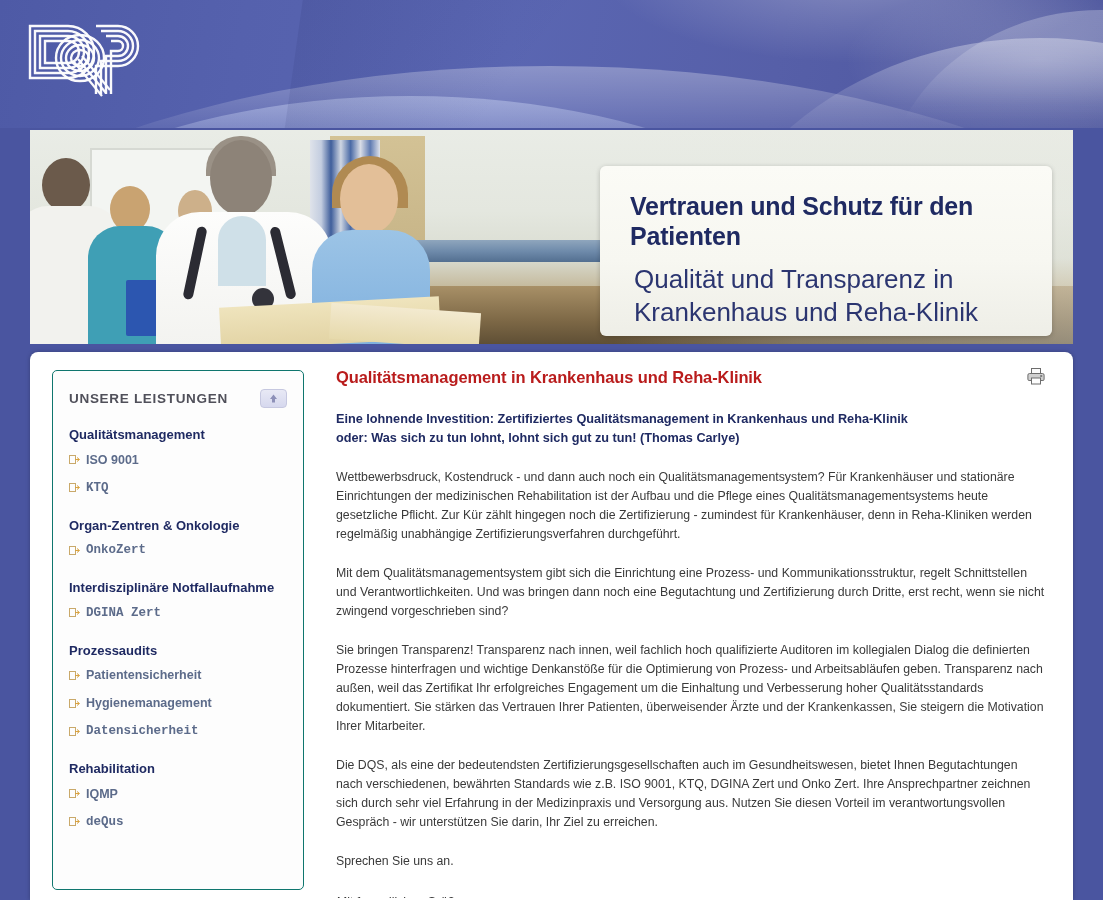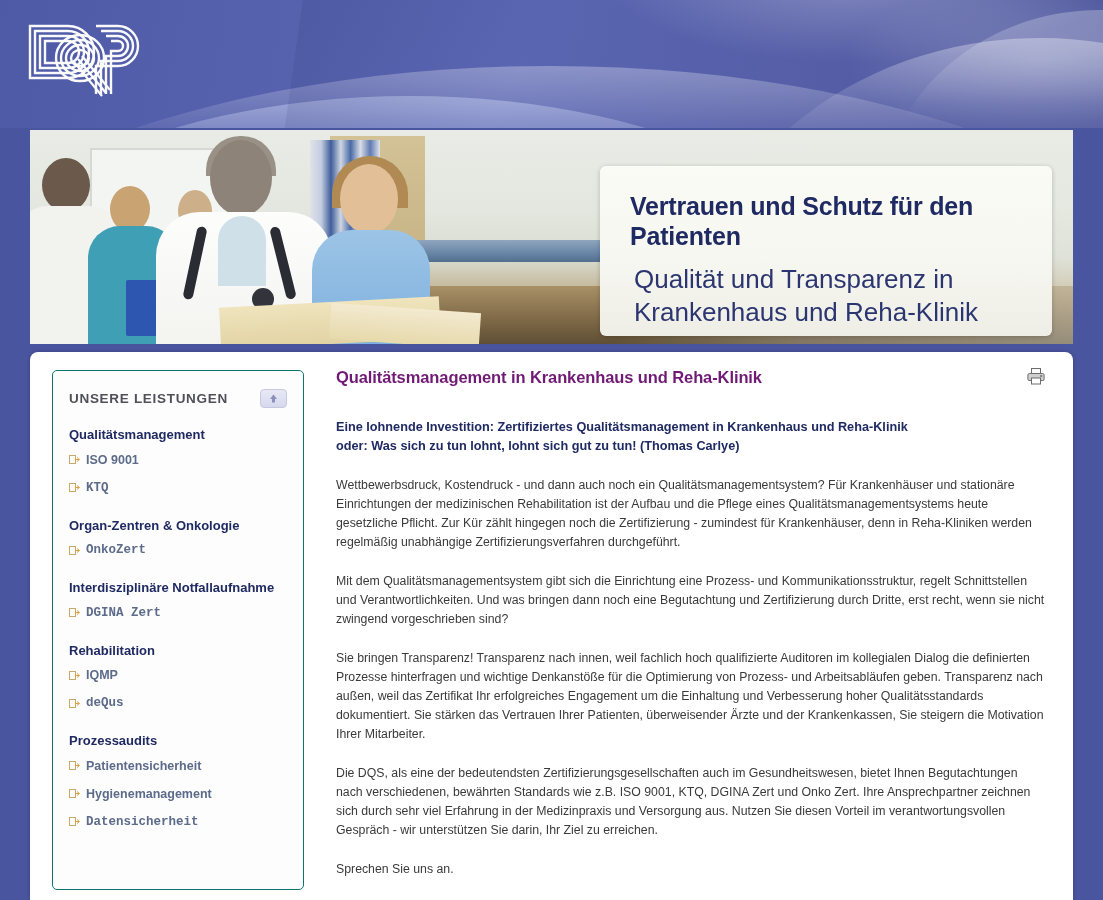--- a/index.html
+++ b/index.html
@@ -263,33 +263,33 @@
     width: 710px;
     height: 530px;
     overflow: hidden;
   }
   .main-head {
     display: flex;
     align-items: flex-start;
     justify-content: space-between;
   }
   .page-title {
-    color: #701a75;
+    color: #b91c1c;
     font-size: 16.5px;
     font-weight: bold;
     margin: 0;
     letter-spacing: -0.1px;
   }
   .print-btn { cursor: pointer; margin-top: -2px; }
   .lead {
     color: #1f2a62;
     font-size: 12.7px;
     font-weight: bold;
     line-height: 1.48;
-    margin: 28px 0 0 0;
+    margin: 20px 0 0 0;
   }
   .para {
     color: #3a3a3a;
     font-size: 12.3px;
     line-height: 1.55;
     margin: 20px 0 0 0;
   }
   .sign {
     color: #3a3a3a;
     font-size: 12.3px;
@@ -425,59 +425,59 @@
         <a class="nav-link">
           <svg class="bullet-icon" width="11" height="9" viewBox="0 0 11 9">
             <rect x="0.5" y="0.5" width="6" height="8" fill="none" stroke="#c9a96a"></rect>
             <path d="M6,4.5 L10,4.5 M8,2.5 L10.5,4.5 L8,6.5" stroke="#d9a23f" fill="none"></path>
           </svg>
           <span class="nav-link-label">DGINA Zert</span>
         </a>
       </div>
 
       <div class="nav-group">
+        <div class="nav-group-title">Prozessaudits</div>
+        <a class="nav-link">
+          <svg class="bullet-icon" width="11" height="9" viewBox="0 0 11 9">
+            <rect x="0.5" y="0.5" width="6" height="8" fill="none" stroke="#c9a96a"></rect>
+            <path d="M6,4.5 L10,4.5 M8,2.5 L10.5,4.5 L8,6.5" stroke="#d9a23f" fill="none"></path>
+          </svg>
+          <span class="nav-link-label">Patientensicherheit</span>
+        </a>
+        <a class="nav-link">
+          <svg class="bullet-icon" width="11" height="9" viewBox="0 0 11 9">
+            <rect x="0.5" y="0.5" width="6" height="8" fill="none" stroke="#c9a96a"></rect>
+            <path d="M6,4.5 L10,4.5 M8,2.5 L10.5,4.5 L8,6.5" stroke="#d9a23f" fill="none"></path>
+          </svg>
+          <span class="nav-link-label">Hygienemanagement</span>
+        </a>
+        <a class="nav-link">
+          <svg class="bullet-icon" width="11" height="9" viewBox="0 0 11 9">
+            <rect x="0.5" y="0.5" width="6" height="8" fill="none" stroke="#c9a96a"></rect>
+            <path d="M6,4.5 L10,4.5 M8,2.5 L10.5,4.5 L8,6.5" stroke="#d9a23f" fill="none"></path>
+          </svg>
+          <span class="nav-link-label">Datensicherheit</span>
+        </a>
+      </div>
+
+      <div class="nav-group">
         <div class="nav-group-title">Rehabilitation</div>
         <a class="nav-link">
           <svg class="bullet-icon" width="11" height="9" viewBox="0 0 11 9">
             <rect x="0.5" y="0.5" width="6" height="8" fill="none" stroke="#c9a96a"></rect>
             <path d="M6,4.5 L10,4.5 M8,2.5 L10.5,4.5 L8,6.5" stroke="#d9a23f" fill="none"></path>
           </svg>
           <span class="nav-link-label">IQMP</span>
         </a>
         <a class="nav-link">
           <svg class="bullet-icon" width="11" height="9" viewBox="0 0 11 9">
             <rect x="0.5" y="0.5" width="6" height="8" fill="none" stroke="#c9a96a"></rect>
             <path d="M6,4.5 L10,4.5 M8,2.5 L10.5,4.5 L8,6.5" stroke="#d9a23f" fill="none"></path>
           </svg>
           <span class="nav-link-label">deQus</span>
-        </a>
-      </div>
-
-      <div class="nav-group">
-        <div class="nav-group-title">Prozessaudits</div>
-        <a class="nav-link">
-          <svg class="bullet-icon" width="11" height="9" viewBox="0 0 11 9">
-            <rect x="0.5" y="0.5" width="6" height="8" fill="none" stroke="#c9a96a"></rect>
-            <path d="M6,4.5 L10,4.5 M8,2.5 L10.5,4.5 L8,6.5" stroke="#d9a23f" fill="none"></path>
-          </svg>
-          <span class="nav-link-label">Patientensicherheit</span>
-        </a>
-        <a class="nav-link">
-          <svg class="bullet-icon" width="11" height="9" viewBox="0 0 11 9">
-            <rect x="0.5" y="0.5" width="6" height="8" fill="none" stroke="#c9a96a"></rect>
-            <path d="M6,4.5 L10,4.5 M8,2.5 L10.5,4.5 L8,6.5" stroke="#d9a23f" fill="none"></path>
-          </svg>
-          <span class="nav-link-label">Hygienemanagement</span>
-        </a>
-        <a class="nav-link">
-          <svg class="bullet-icon" width="11" height="9" viewBox="0 0 11 9">
-            <rect x="0.5" y="0.5" width="6" height="8" fill="none" stroke="#c9a96a"></rect>
-            <path d="M6,4.5 L10,4.5 M8,2.5 L10.5,4.5 L8,6.5" stroke="#d9a23f" fill="none"></path>
-          </svg>
-          <span class="nav-link-label">Datensicherheit</span>
         </a>
       </div>
     </div>
 
     <div class="main">
       <div class="main-head">
         <h2 class="page-title">Qualitätsmanagement in Krankenhaus und Reha-Klinik</h2>
         <div class="print-btn">
           <svg width="20" height="20" viewBox="0 0 20 20">
             <rect x="5.5" y="2.5" width="9" height="5" fill="#fbfbfb" stroke="#6d6d6d"></rect>

